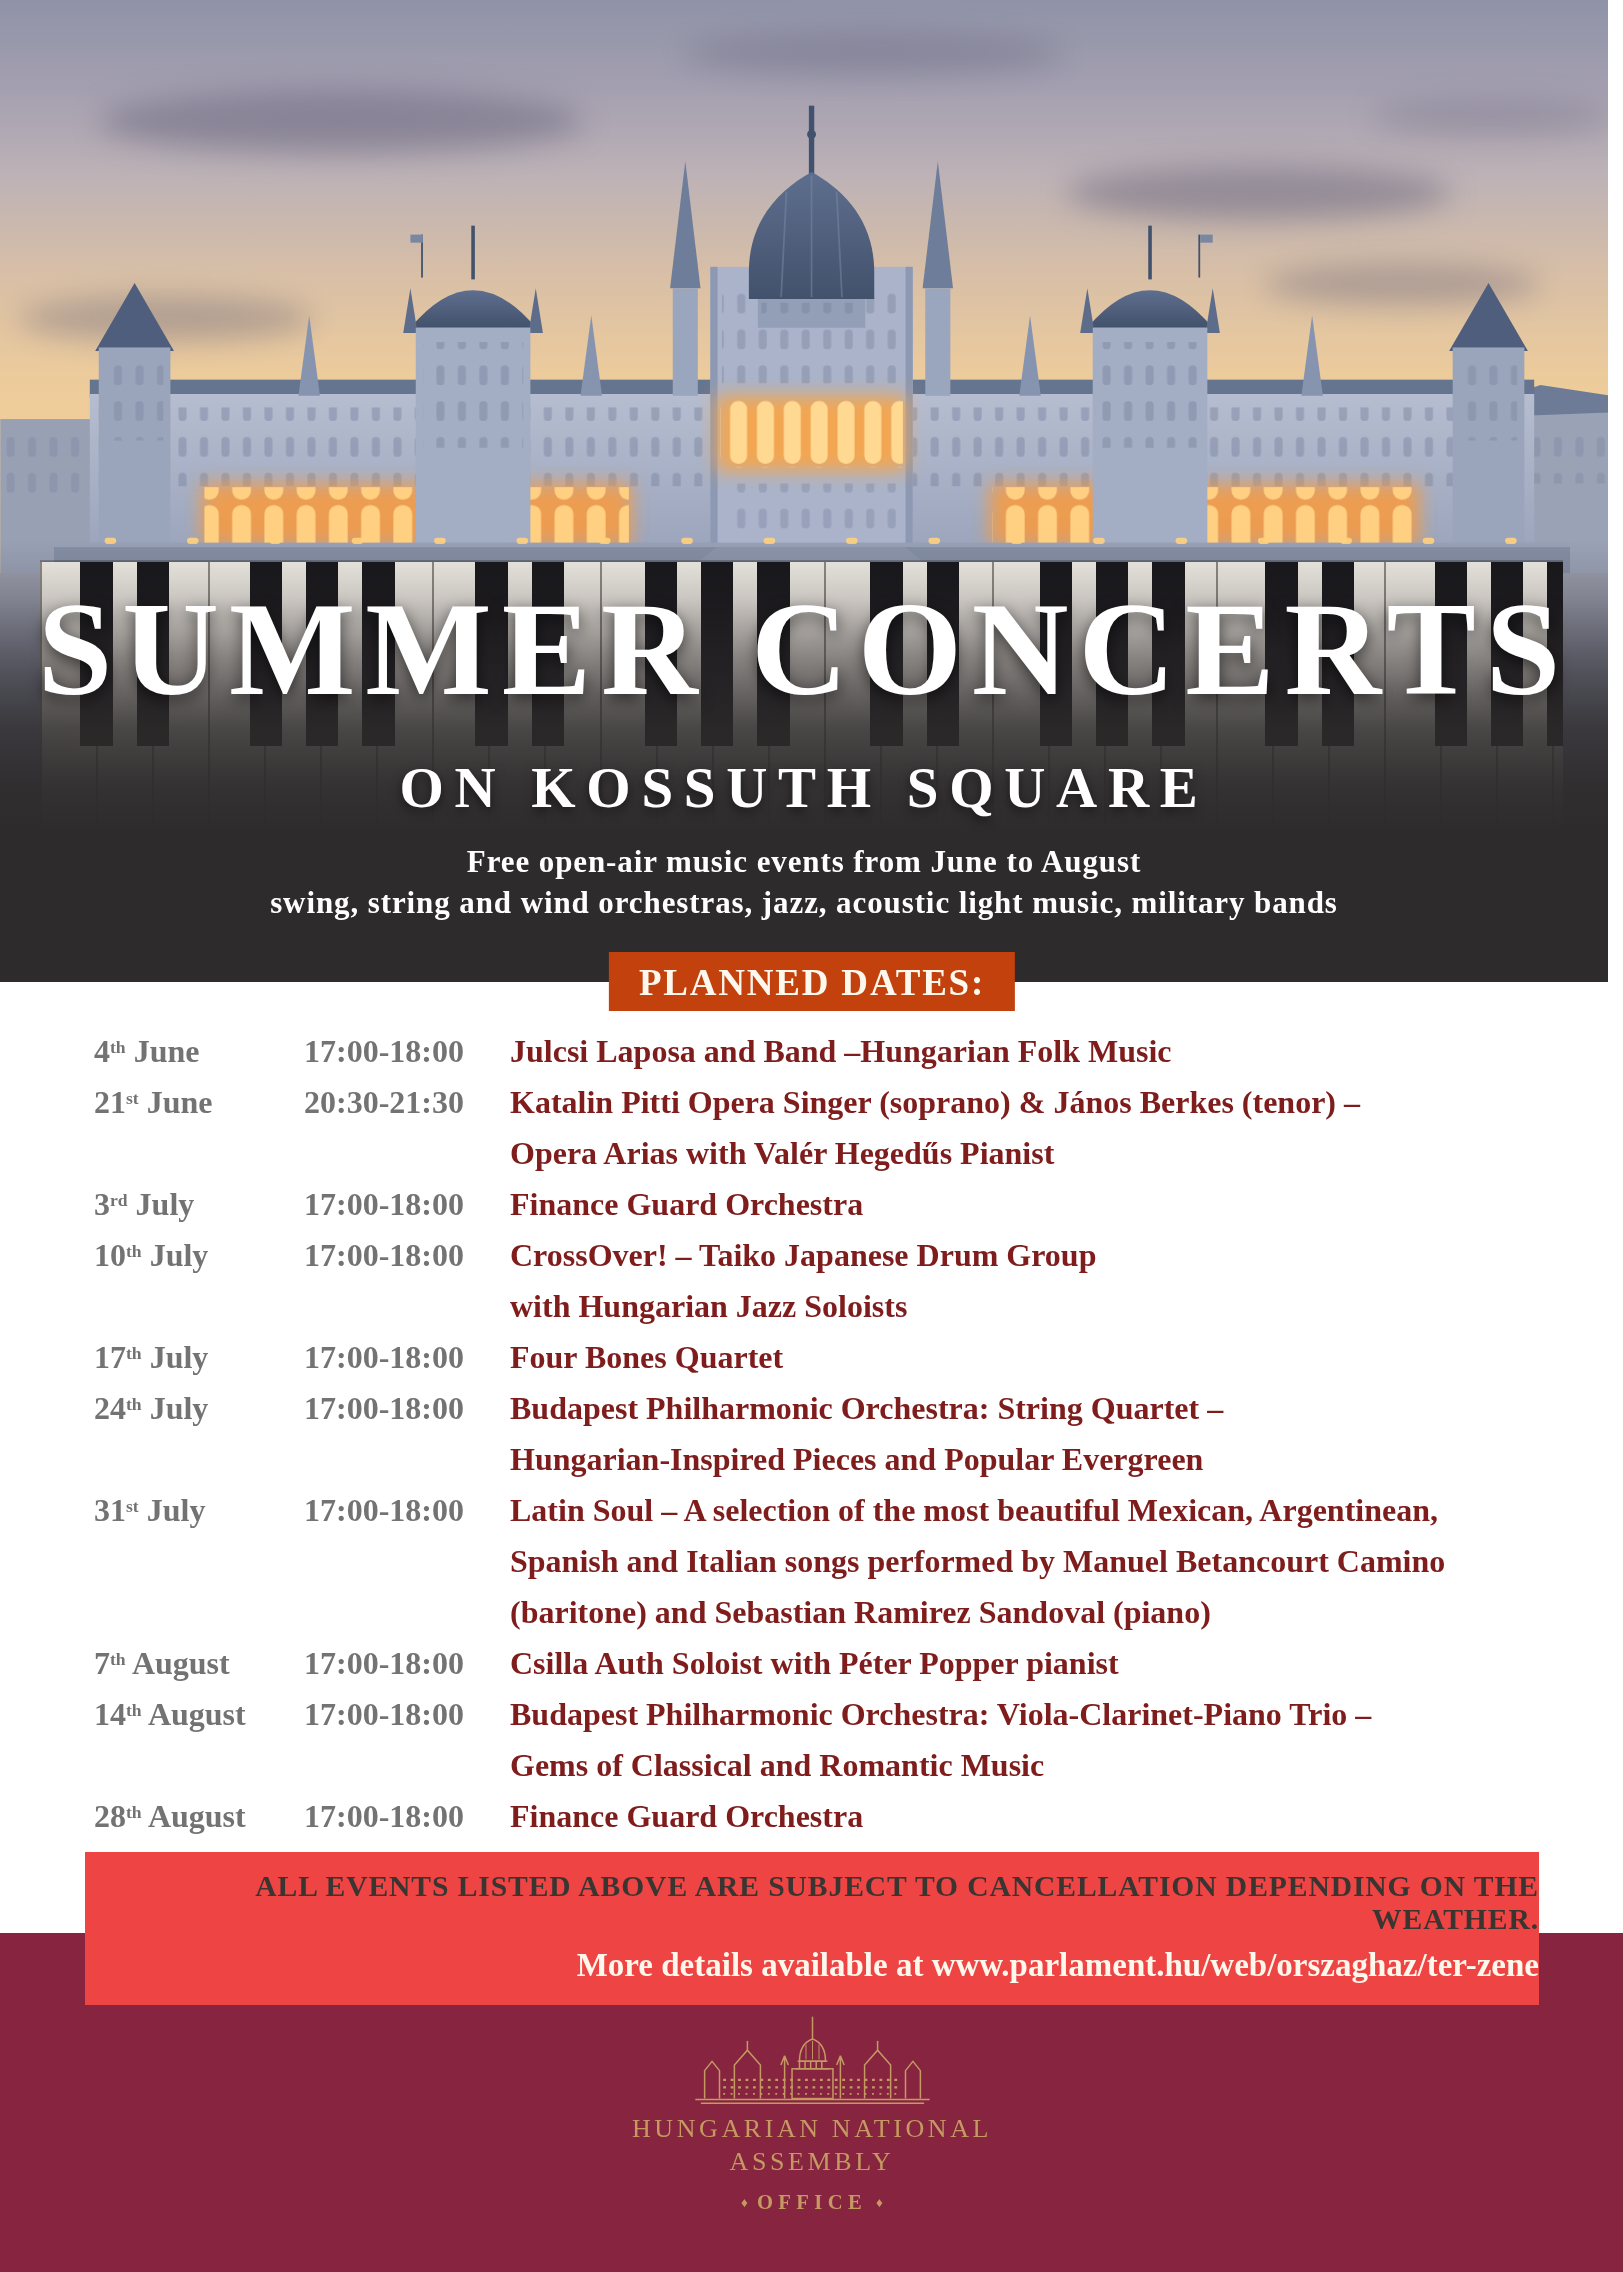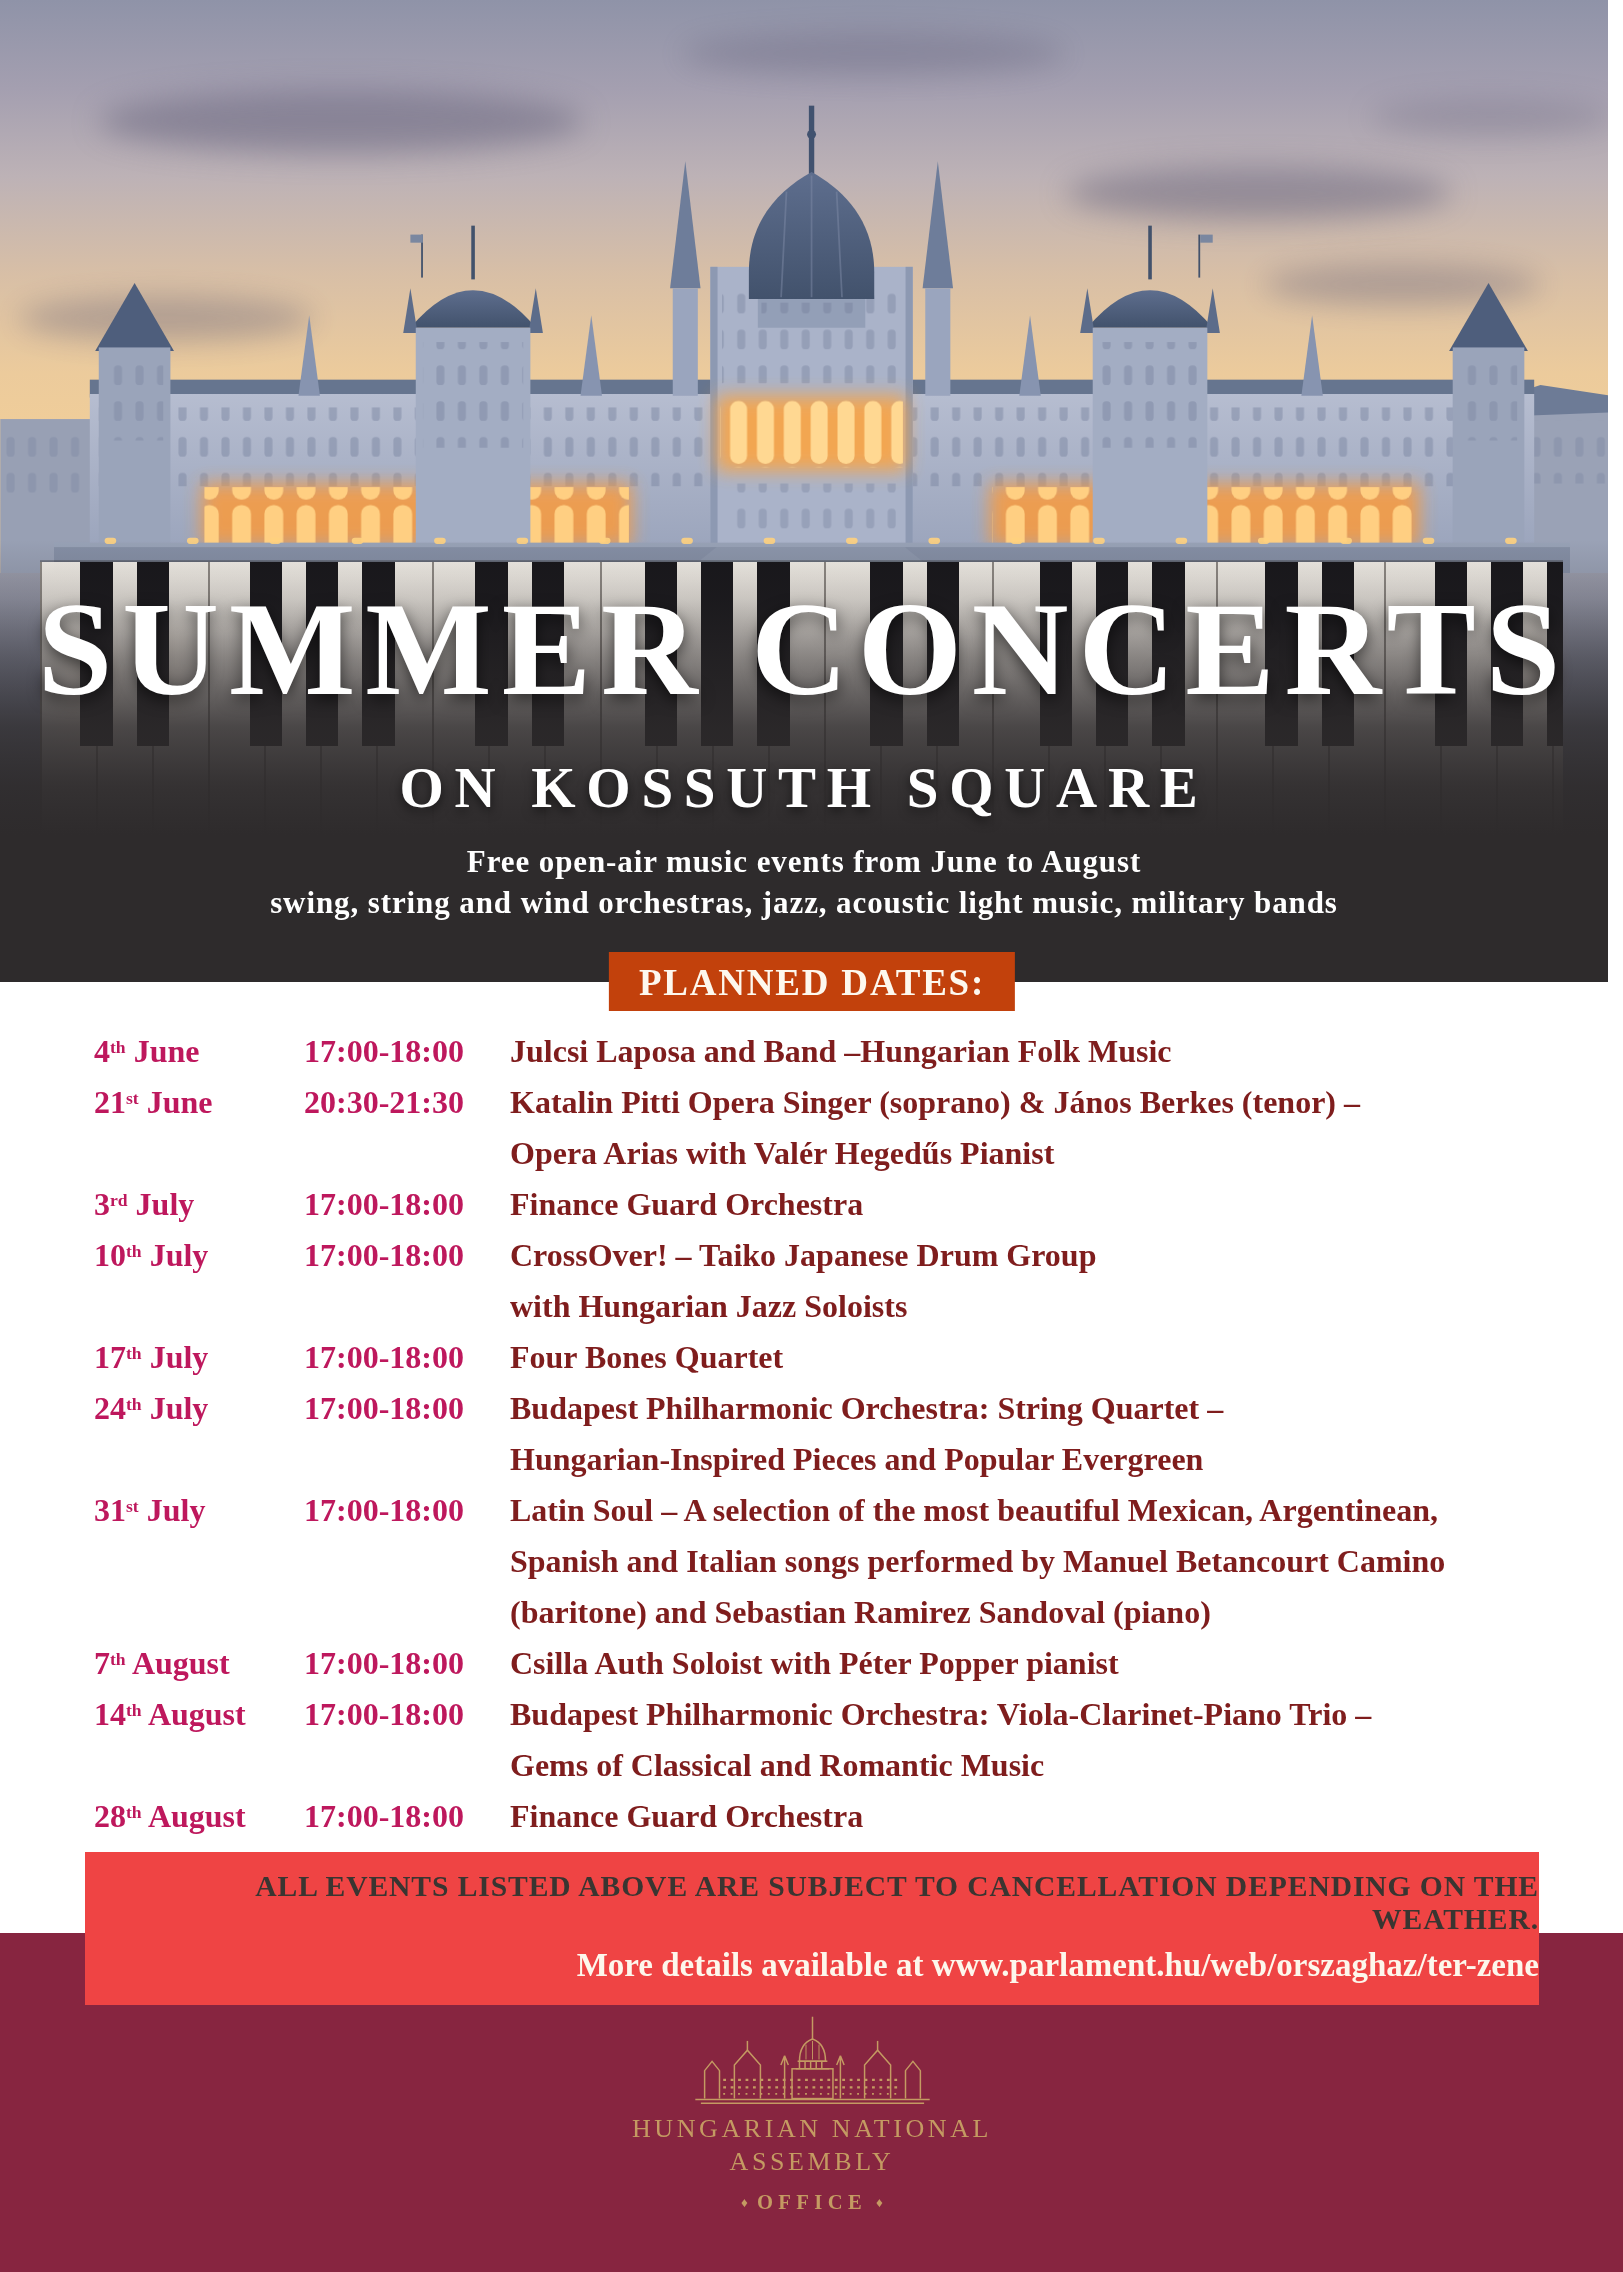--- a/index.html
+++ b/index.html
@@ -48,21 +48,21 @@
   .hero-tag1{top:845px;font-size:31px;font-weight:bold;letter-spacing:0.9px;line-height:1.1;text-align:center;}
   .hero-tag2{top:886px;font-size:31px;font-weight:bold;letter-spacing:0.9px;line-height:1.1;}
   
   .planned{position:absolute;top:952px;left:50%;transform:translateX(-50%);z-index:6;
     background:#c2410c;color:#fdf8ee;font-size:37px;font-weight:bold;letter-spacing:1.8px;
     padding:9px 30px 7px;white-space:nowrap;}
   
   .schedule{position:absolute;top:1026px;left:94px;width:1487px;display:grid;
     grid-template-columns:210px 206px 1fr;}
   .schedule > div{height:51px;line-height:51px;font-weight:bold;font-size:32px;white-space:nowrap;}
-  .event-date,.event-time{color:#be185d;}
+  .event-date,.event-time{color:#737373;}
   .event-desc{color:#7f1d1d;}
   .schedule sup{font-size:0.55em;vertical-align:baseline;position:relative;top:-0.5em;line-height:0;}
   
   .maroon-band{position:absolute;top:1933px;left:0;width:100%;height:340px;background:#872540;z-index:1;}
   .footer-banner{position:absolute;top:1852px;left:85px;width:1454px;background:#ef4444;
     text-align:right;z-index:3;padding:18px 0 21.5px;}
   .footer-notice{font-size:29.6px;font-weight:bold;color:#3a3531;letter-spacing:0.9px;margin:0;}
   .footer-details{font-size:33px;font-weight:bold;color:#fdf7ec;margin:10.7px 0 0 0;}
   
   .logo{position:absolute;top:2013px;left:0;width:100%;text-align:center;z-index:2;color:#c49a62;}

